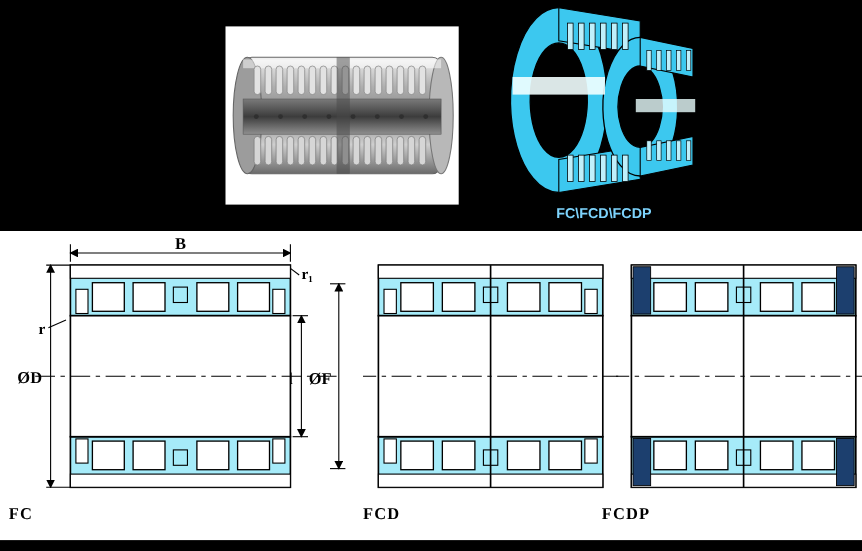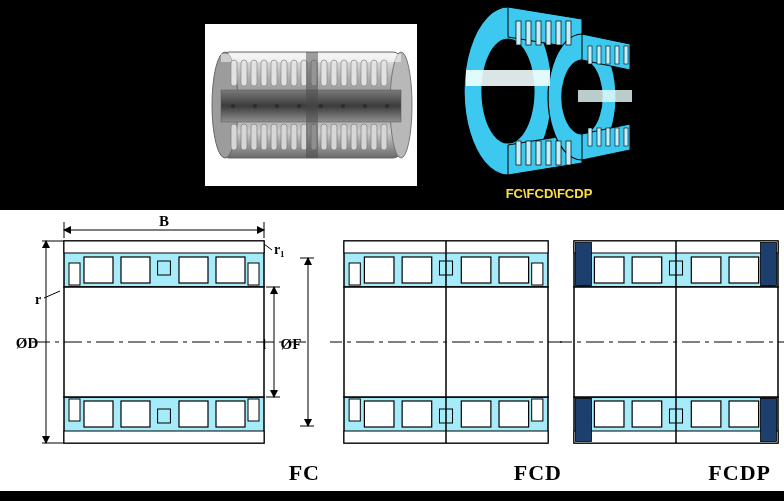--- a/index.html
+++ b/index.html
@@ -7,21 +7,21 @@
        font-family:"Liberation Serif",serif}
   .white-area{position:absolute;left:0;top:210px;width:784px;height:281px;background:#fff}
   .photo-card{position:absolute;left:205px;top:24px;width:212px;height:162px;background:#fff}
   .illus{position:absolute;left:460px;top:2px;width:178px;height:182px}
   .caption{position:absolute;left:460px;top:186px;width:178px;text-align:center;
            font-family:"Liberation Sans",sans-serif;font-weight:bold;font-size:13px;color:#2233cc}
   svg.draw{position:absolute;top:212px}
   #svg-fc{left:8px}
   #svg-fcd{left:330px}
   #svg-fcdp{left:560px}
-  .dlabel{position:absolute;top:460px;text-align:right;font-weight:bold;font-size:22px;
+  .dlabel{position:absolute;top:460px;text-align:left;font-weight:bold;font-size:15px;
           color:#000;font-family:"Liberation Serif",serif;letter-spacing:1px}
   #lbl-fc{left:8px;width:312px}
   #lbl-fcd{left:330px;width:232px}
   #lbl-fcdp{left:547px;width:224px}
   svg text{font-family:"Liberation Serif",serif;font-weight:bold;fill:#000}
   .dim{stroke:#000;stroke-width:1}
 </style>
 </head>
 <body>
 
@@ -118,21 +118,21 @@
       <rect x="137" y="126" width="4" height="18" fill="#bff0fb" stroke="#000" stroke-width="0.6"></rect>
       <rect x="146" y="44" width="4" height="18" fill="#bff0fb" stroke="#000" stroke-width="0.6"></rect>
       <rect x="146" y="126" width="4" height="18" fill="#bff0fb" stroke="#000" stroke-width="0.6"></rect>
       <rect x="155" y="44" width="4" height="18" fill="#bff0fb" stroke="#000" stroke-width="0.6"></rect>
       <rect x="155" y="126" width="4" height="18" fill="#bff0fb" stroke="#000" stroke-width="0.6"></rect>
       <rect x="164" y="44" width="4" height="18" fill="#bff0fb" stroke="#000" stroke-width="0.6"></rect>
       <rect x="164" y="126" width="4" height="18" fill="#bff0fb" stroke="#000" stroke-width="0.6"></rect>
     </svg>
 </div>
 
-<div class="caption" style="color: #fde047;">FC\FCD\FCDP</div>
+<div class="caption" style="color: #7dd3fc;">FC\FCD\FCDP</div>
 
 <div class="white-area"></div>
 
 <svg id="svg-fc" class="draw" width="312" height="248">
   <defs>
     <marker id="arr" markerWidth="8" markerHeight="8" refX="7" refY="4" orient="auto-start-reverse" viewBox="0 0 8 8">
       <path d="M0,0 L8,4 L0,8 z" fill="#000"></path>
     </marker>
   </defs>
 

